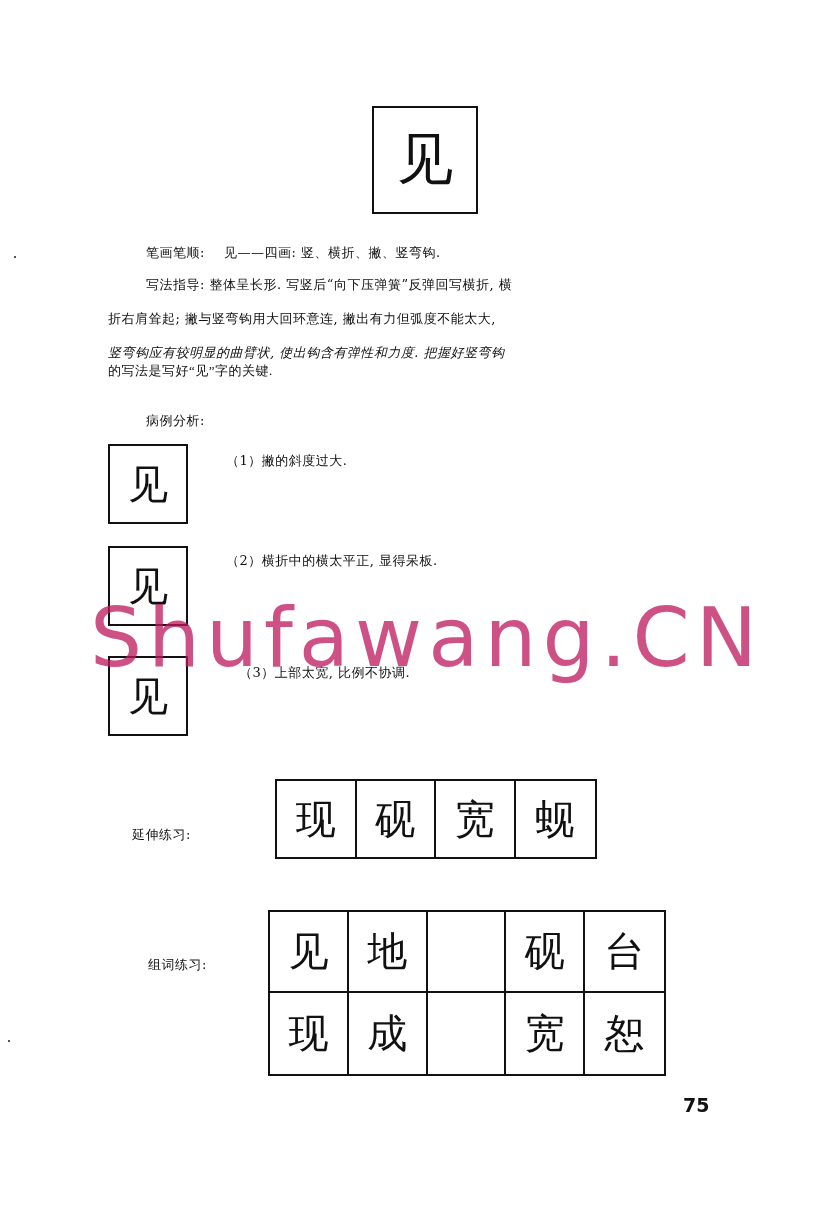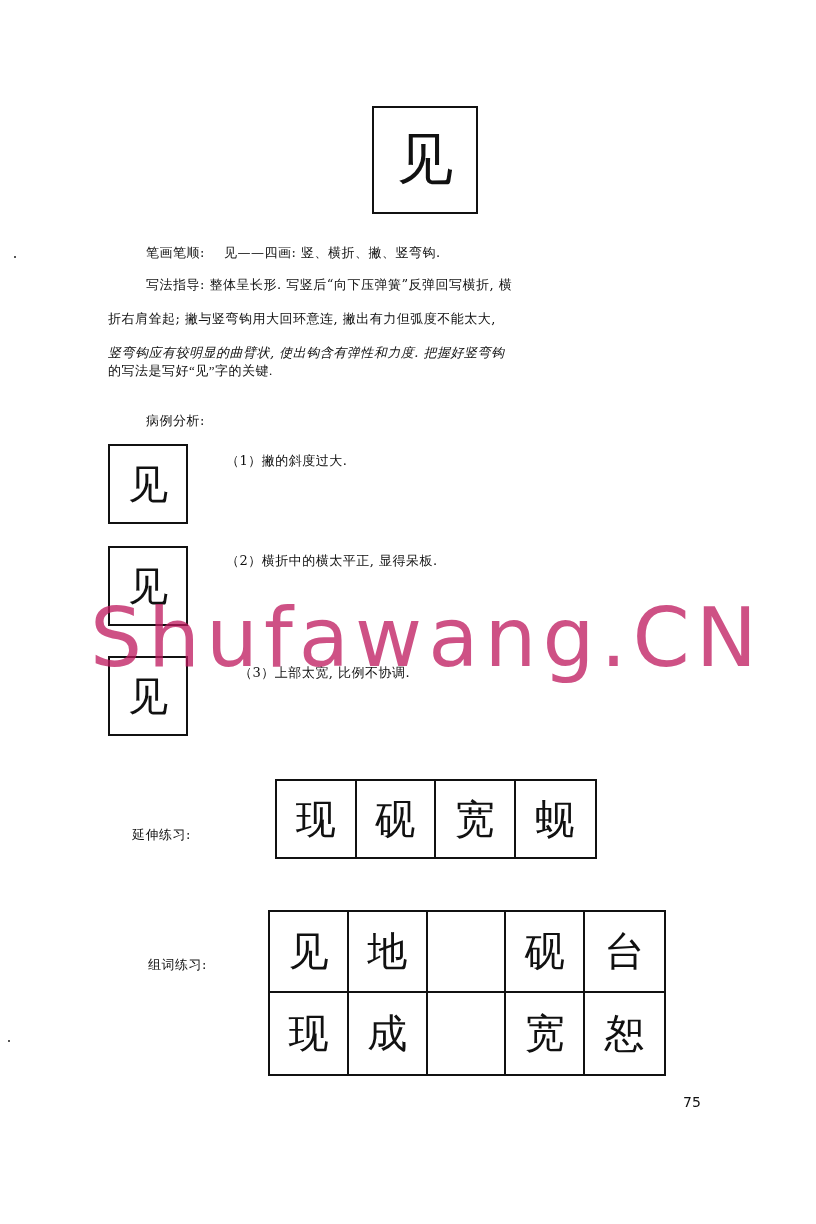--- a/index.html
+++ b/index.html
@@ -14,21 +14,21 @@
   .grid { position: absolute; display: grid; border: 2px solid #111; box-sizing: border-box; }
   .cell { border-right: 2px solid #111; display: flex; align-items: center; justify-content: center;
           font-size: 40px; box-sizing: border-box; }
   .cell:last-child { border-right: none; }
   .grid2 .cell { border-bottom: 2px solid #111; }
   .grid2 .cell.r2 { border-bottom: none; }
   .grid2 .cell.c5 { border-right: none; }
   .watermark { position: absolute; left: 90px; top: 590px; font-family: "DejaVu Sans", sans-serif;
                font-size: 82px; color: #be185d; opacity: 0.75; letter-spacing: 6px; pointer-events: none; }
   .page-num { position: absolute; left: 683px; top: 1094px; font-family: "DejaVu Sans", sans-serif;
-              font-weight: normal; font-size: 14px; }
+              font-weight: bold; font-size: 19px; }
   .dot { position: absolute; width: 2px; height: 2px; background: #555; }
 </style>
 </head>
 <body>
 
 <div>
 
   <div class="box main-char">见</div>
 
   <div class="line" style="left:146px; top:240px;">笔画笔顺:</div>

